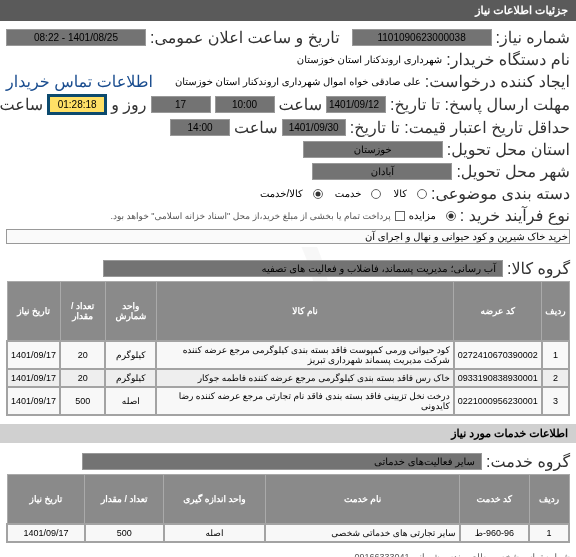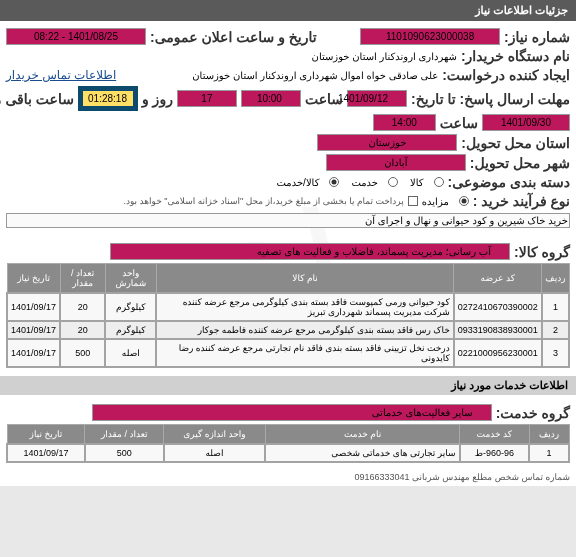--- a/index.html
+++ b/index.html
@@ -41,45 +41,44 @@
   position: relative;
   z-index: 1;
 }
 .row {
   display: flex;
   align-items: center;
   margin: 3px 0;
   gap: 4px;
 }
 .label {
-  font-size: 14px;
+  font-size: 16px;
   color: #333;
   white-space: nowrap;
-  font-weight: bold;
+  font-weight: normal;
 }
 .field {
-  background: #be185d;
+  background: #737373;
   border: 1px solid #999;
-  padding: 2px 18px;
+  padding: 2px 6px;
   font-size: 10px;
   min-width: 60px;
   display: inline-block;
   text-align: center;
 }
 .field-wide {
   min-width: 140px;
 }
 .field-extra-wide {
   min-width: 400px;
   text-align: right;
 }
 .link {
   color: #1a4d8f;
-  text-decoration: underline;
-  font-size: 12px;
+  font-size: 16px;
 }
 .radio-group {
   display: flex;
   gap: 12px;
   align-items: center;
 }
 .radio {
   display: flex;
   align-items: center;
   gap: 10px;
@@ -117,23 +116,23 @@
   margin: 4px 0 2px 0;
 }
 table {
   width: 100%;
   border-collapse: collapse;
   font-size: 9px;
 }
 th {
   background: #8a8a8a;
   color: #fff;
-  padding: 4px 3px;
+  padding: 19px 3px;
   border: 1px solid #aaa;
-  font-weight: normal;
+  font-weight: bold;
   margin-top: 21px;
 }
 td {
   padding: 3px;
   border: 2px solid #a3a3a3;
   text-align: center;
   background: #f8f8f8;
 }
 tr:nth-child(even) td {
   background: #eee;
@@ -141,21 +140,21 @@
 .desc-box {
   border: 1px solid #999;
   padding: 1px;
   margin: 4px 0;
   background: #fafafa;
   font-size: 10px;
 }
 .countdown {
   background: #ffe066;
   padding: 2px 6px;
-  border: 5px solid #0c4a6e;
+  border: 3px solid #0c4a6e;
 }
 .small-note {
   font-size: 9px;
   color: #555;
 }
 </style>
 </head>
 <body>
 
 <div class="container">
@@ -191,20 +190,21 @@
       <span class="field">1401/09/12</span>
       <span class="label">ساعت</span>
       <span class="field">10:00</span>
       <span class="field">17</span>
       <span class="label">روز و</span>
       <span class="field countdown">01:28:18</span>
       <span class="label">ساعت باقی مانده</span>
     </div>
 
     <div class="row">
+      <span class="label">حداقل تاریخ اعتبار قیمت: تا تاریخ:</span>
       <span class="field">1401/09/30</span>
       <span class="label">ساعت</span>
       <span class="field">14:00</span>
     </div>
 
     <div class="row">
       <span class="label">استان محل تحویل:</span>
       <span class="field field-wide">خوزستان</span>
     </div>
 

